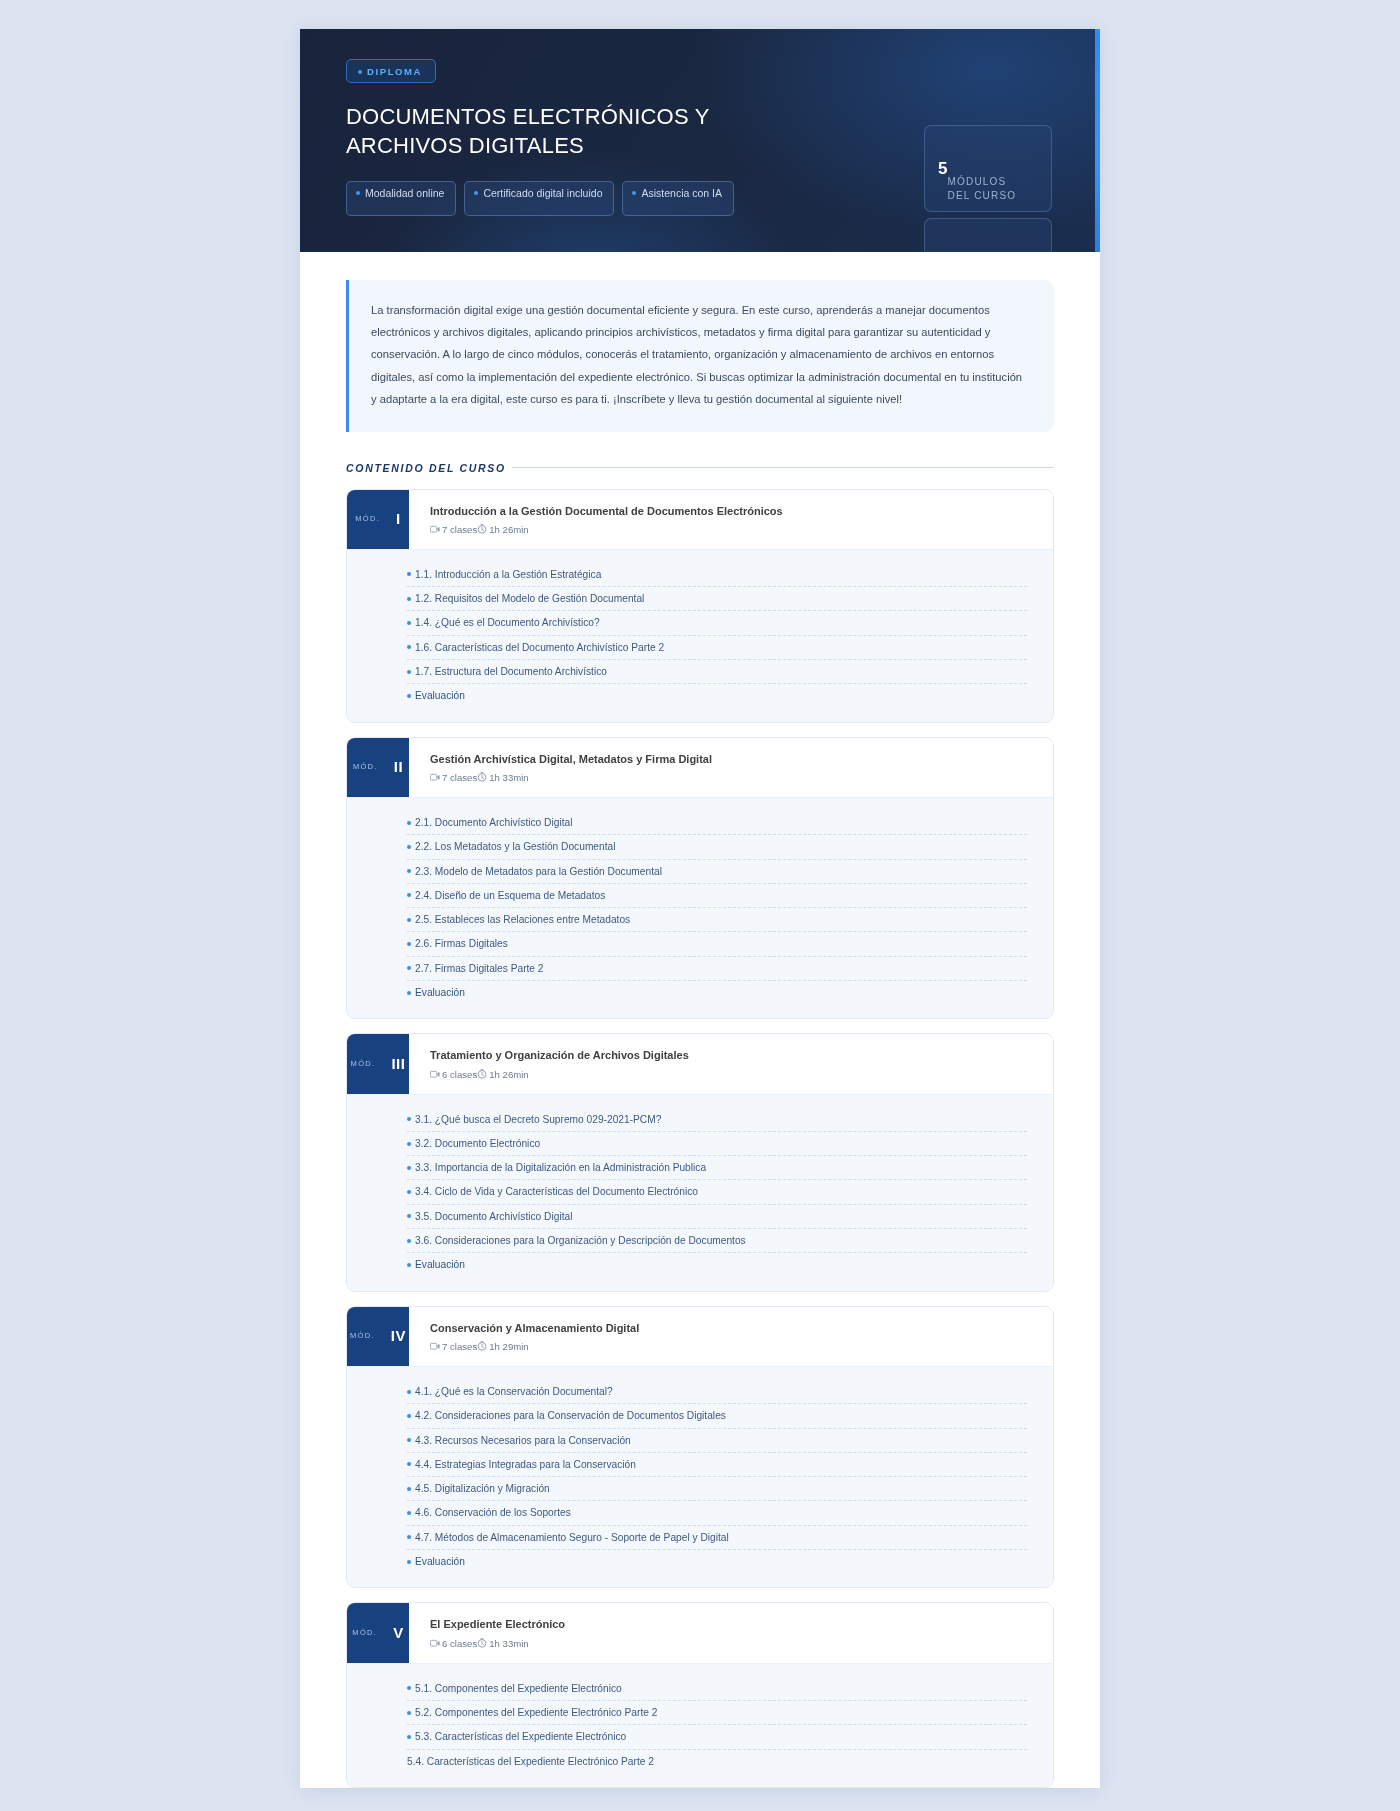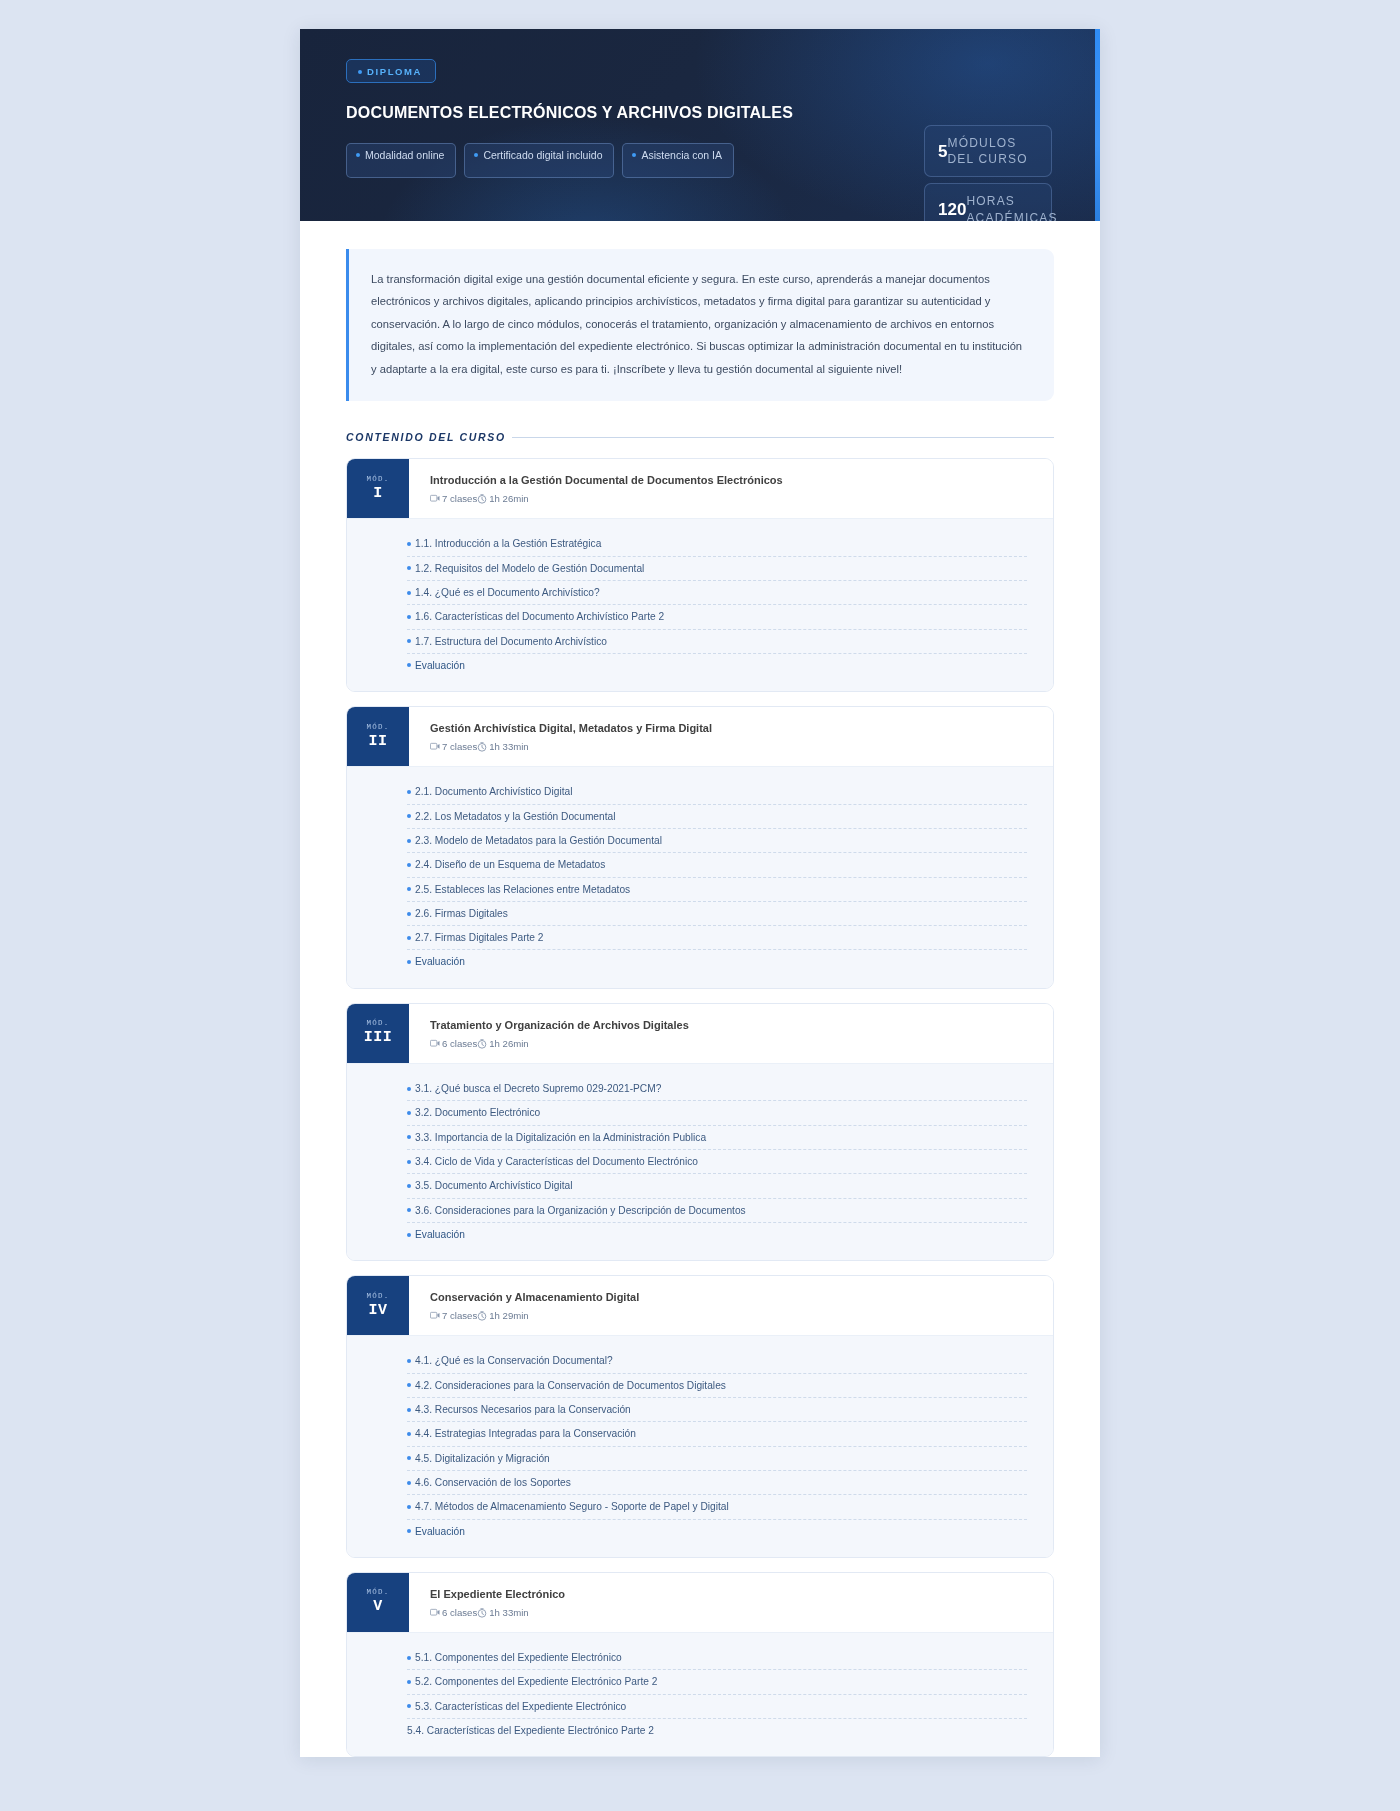--- a/index.html
+++ b/index.html
@@ -56,22 +56,22 @@
   }
   .dot {
     width: 4px; height: 4px; border-radius: 50%;
     background: #3f9bf5;
     display: inline-block;
     flex: none;
   }
 
   .hero-title {
     color: #ffffff;
-    font-size: 16px;
-    font-weight: bold;
+    font-size: 22px;
+    font-weight: normal;
     line-height: 1.33;
     letter-spacing: 0.2px;
     margin: 19px 0 0 0;
     max-width: 480px;
     text-transform: uppercase;
   }
 
   .hero-pills {
     display: flex;
     gap: 8px;
@@ -111,24 +111,25 @@
   }
   .stat-num {
     color: #ffffff;
     font-size: 17px;
     font-weight: bold;
     line-height: 1;
     flex: none;
   }
   .stat-lbl {
     color: #9fb2ce;
-    font-size: 12px;
+    font-size: 10px;
     letter-spacing: 1.2px;
     line-height: 1.35;
     text-transform: uppercase;
+    margin-top: 40px;
   }
 
   
   .body-wrap { padding: 28px 46px 0 46px; }
 
   .desc-card {
     border-left: 3px solid #3a8ced;
     border-radius: 0 9px 9px 0;
     background: #f2f6fd;
     padding: 19px 26px 21px 22px;
@@ -176,26 +177,25 @@
     align-items: stretch;
     background: #ffffff;
     border-bottom: 1px solid #eaf0f8;
   }
   .mod-badge {
     width: 62px;
     flex: none;
     background: #17417f;
     color: #ffffff;
     display: flex;
-    flex-direction: column;
+    flex-direction: row;
     align-items: center;
     justify-content: center;
     padding: 12px 0 13px 0;
-    gap: 2px;
-    font-family: Liberation Mono, monospace;
+    gap: 16px;
   }
   .mod-badge .lbl {
     font-size: 7.5px;
     letter-spacing: 1.3px;
     color: #a9c2e4;
     text-transform: uppercase;
   }
   .mod-badge .num {
     font-size: 15px;
     font-weight: bold;

